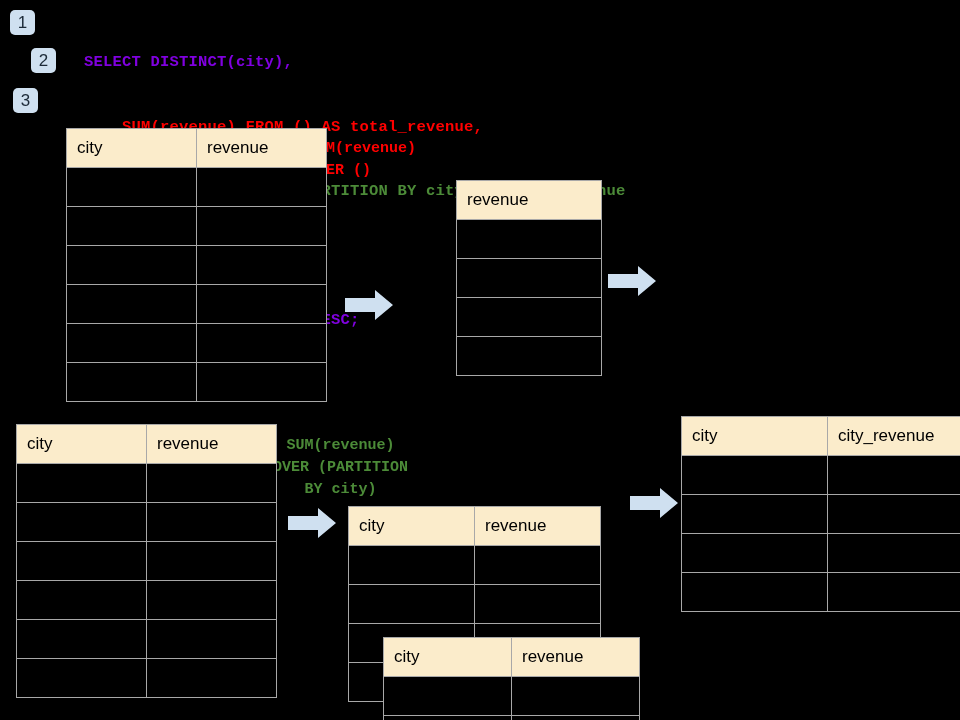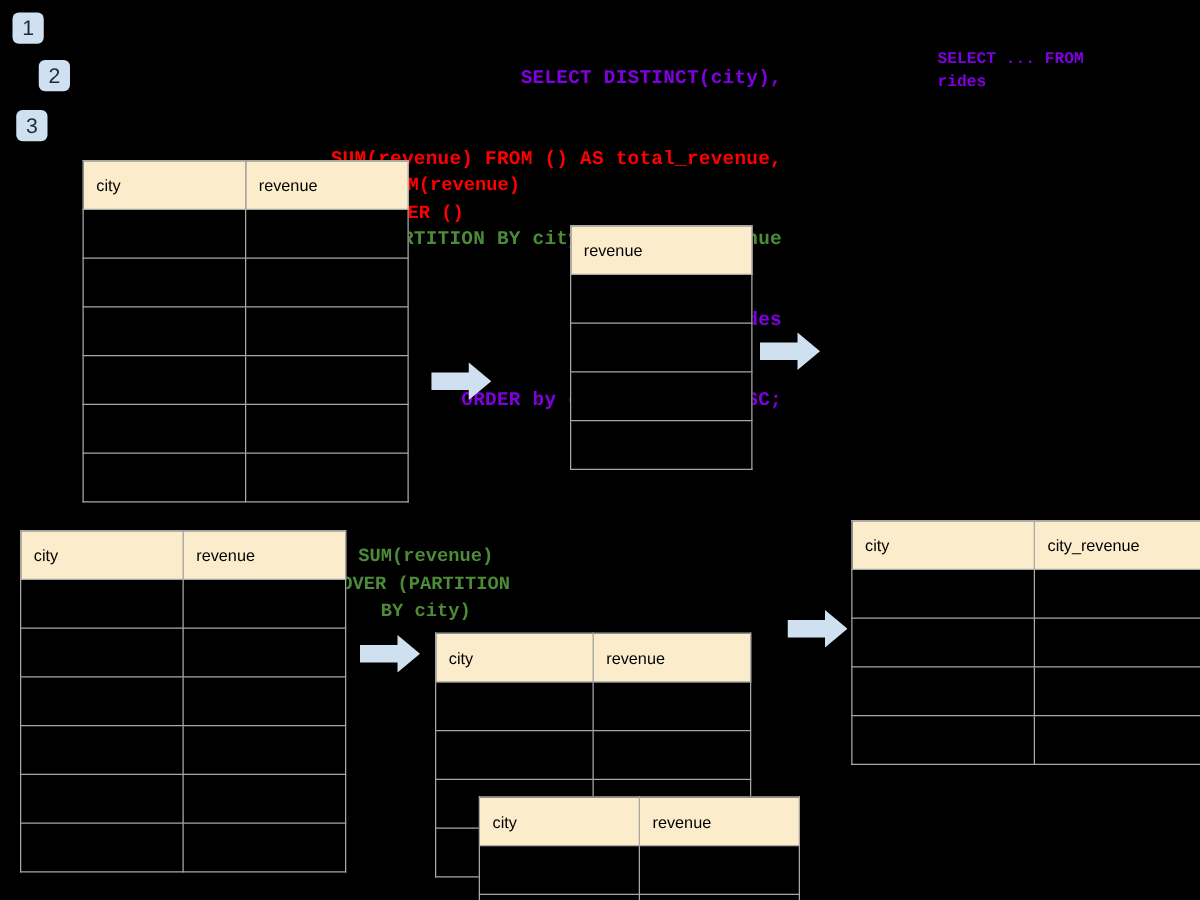--- a/index.html
+++ b/index.html
@@ -32,21 +32,20 @@
 
   
   .code {
     position: absolute;
     font-family: "Liberation Mono", monospace;
     font-size: 15.5px;
     font-weight: bold;
     line-height: 21.5px;
     white-space: pre;
     letter-spacing: 0.2px;
-    text-align: right;
   }
   .c-purple { color: #8000e0; }
   .c-red    { color: #ff0000; }
   .c-green  { color: #4c8b38; }
 
   .sql-line { white-space: pre; }
 
   
   .sidenote {
     position: absolute;
@@ -81,21 +80,21 @@
     border: 1px solid #a8a8a8;
     padding: 0;
     height: 38px;
     background: #000000;
   }
   .tbl th {
     border: 1px solid #a8a8a8;
     background: #fbeccb;
     color: #000000;
     font-family: "Liberation Sans", sans-serif;
-    font-size: 13px;
+    font-size: 17px;
     font-weight: normal;
     text-align: left;
     padding: 0 0 0 10px;
     height: 38px;
   }
 
   
   .arrow {
     position: absolute;
     display: block;
@@ -111,22 +110,20 @@
   <div class="badge" style="left:13px; top:88px;">3</div>
 
   <div class="code" style="left:84px; top:9px;">
     <div class="sql-line c-purple">SELECT DISTINCT(city),</div>
     <div class="sql-line c-red">    SUM(revenue) FROM () AS total_revenue,</div>
     <div class="sql-line c-green">    SUM(revenue) OVER (PARTITION BY city) as city_revenue</div>
     <div class="sql-line c-purple">  FROM rides</div>
     <div class="sql-line c-purple">  ORDER by city_revenue DESC;</div>
   </div>
 
-  <div class="sidenote" style="left:750px; top:37px;">SELECT ... FROM
-rides</div>
 
   <div class="annot red" style="left:308px; top:138px;">SUM(revenue)
 OVER ()</div>
 
   <div class="annot green" style="left:273px; top:435px;text-align:center;">SUM(revenue)
 OVER (PARTITION
 BY city)</div>
 
   <table class="tbl" style="left:66px; top:128px; width:238px;">
     <thead>

